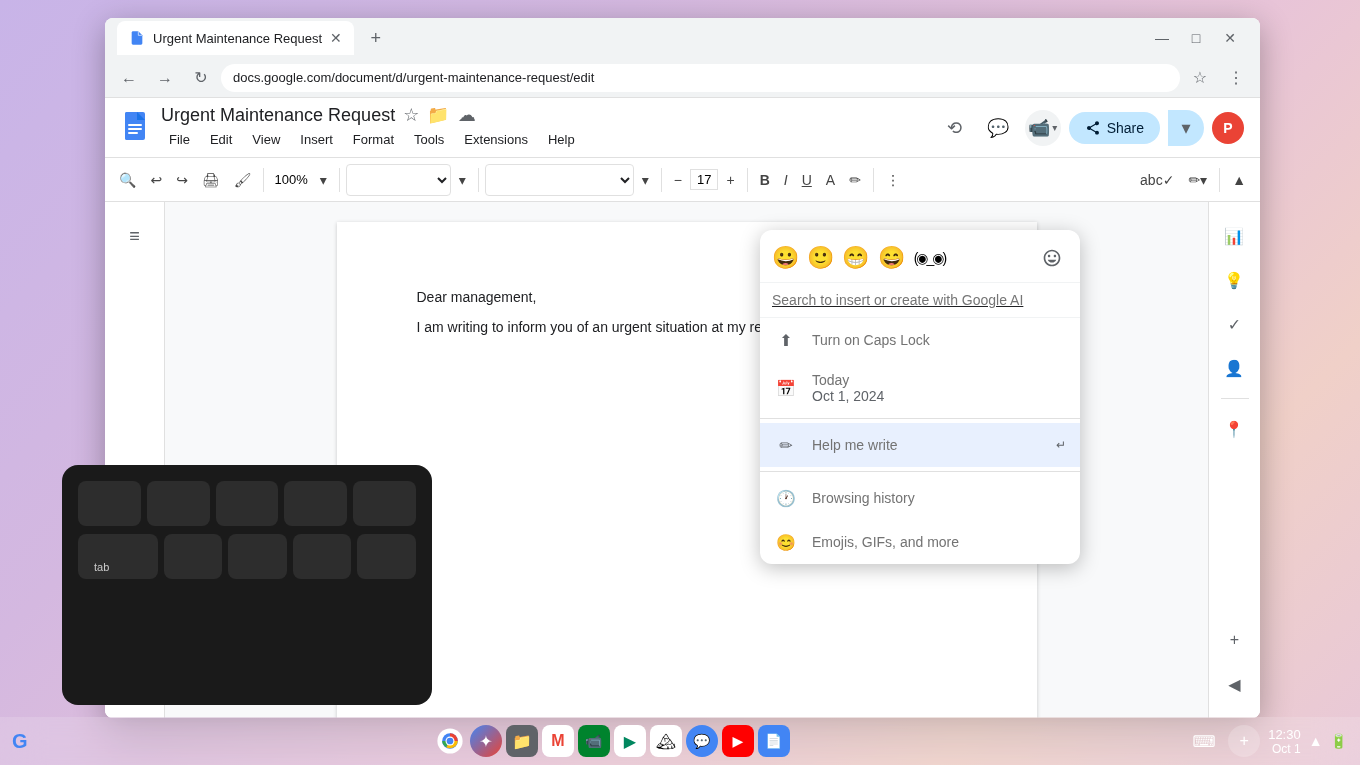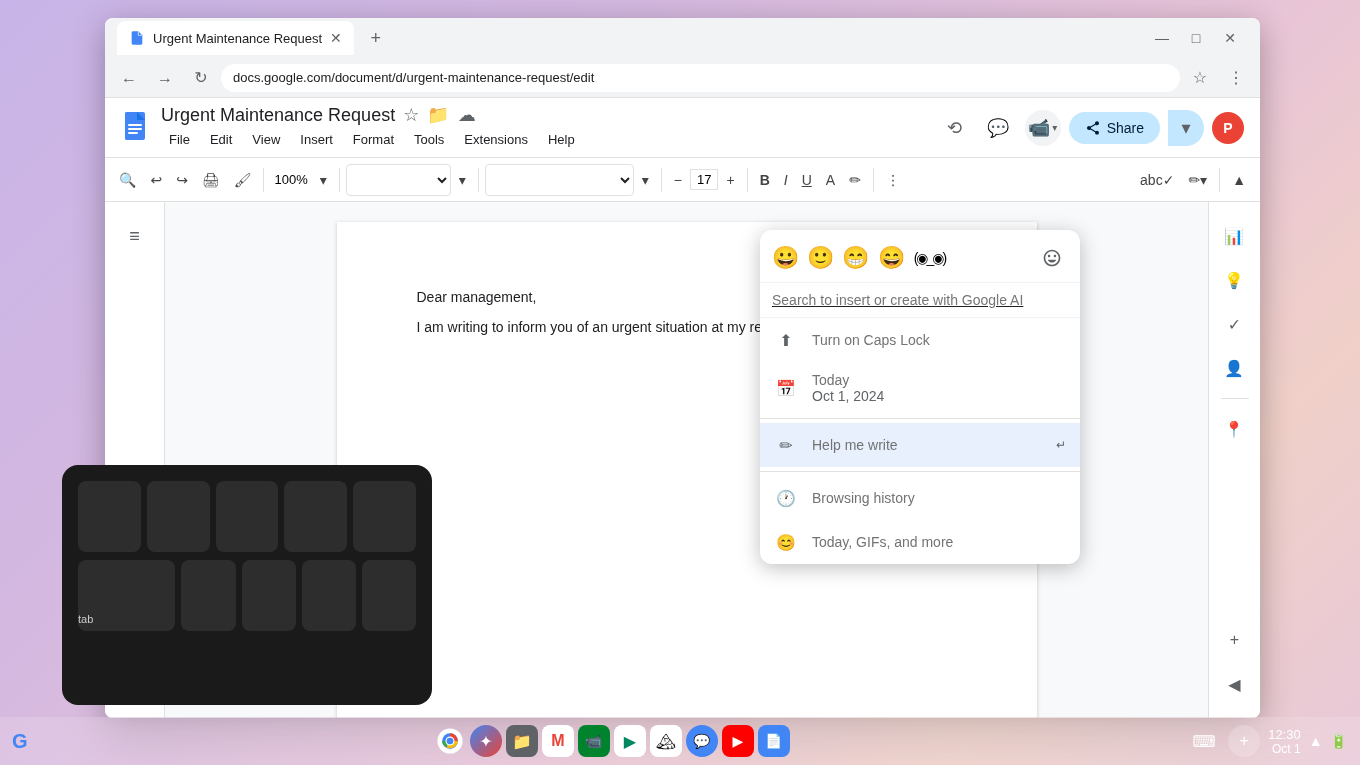--- a/index.html
+++ b/index.html
@@ -302,28 +302,28 @@
       background: #1a1a1a;
       border-radius: 16px;
       padding: 16px;
       display: flex;
       flex-direction: column;
       gap: 8px;
       z-index: 150;
     }
     .kbd-row { display: flex; gap: 6px; }
     .kbd-key {
-      height: 71px;
+      height: 45px;
       border-radius: 8px;
       background: #2d2d2d;
       flex: 1;
       display: flex;
       align-items: flex-end;
       justify-content: flex-start;
-      padding: 6px 0;
+      padding: 6px 16px;
       font-size: 11px;
       color: #ccc;
       cursor: pointer;
     }
     .kbd-key.caps-key {
       background: #2d2d2d;
       position: relative;
     }
     .caps-icon {
       position: absolute;
@@ -557,21 +557,21 @@
   <div class="popup-item">
     <div class="popup-item-icon">🕐</div>
     <div class="popup-item-content">
       <div class="popup-item-title">Browsing history</div>
     </div>
   </div>
 
   <div class="popup-item">
     <div class="popup-item-icon">😊</div>
     <div class="popup-item-content">
-      <div class="popup-item-title">Today, GIFs, and more</div>
+      <div class="popup-item-title">Emojis, GIFs, and more</div>
     </div>
   </div>
 </div>
 
 <div class="keyboard-overlay">
 
   <div class="kbd-row">
     <div class="kbd-key"></div>
     <div class="kbd-key"></div>
     <div class="kbd-key"></div>

